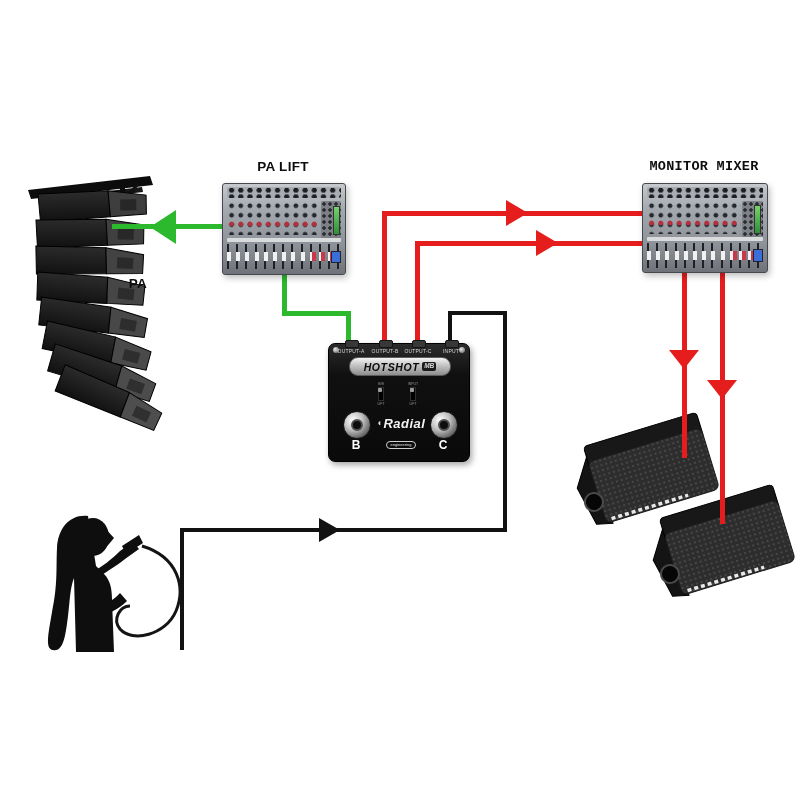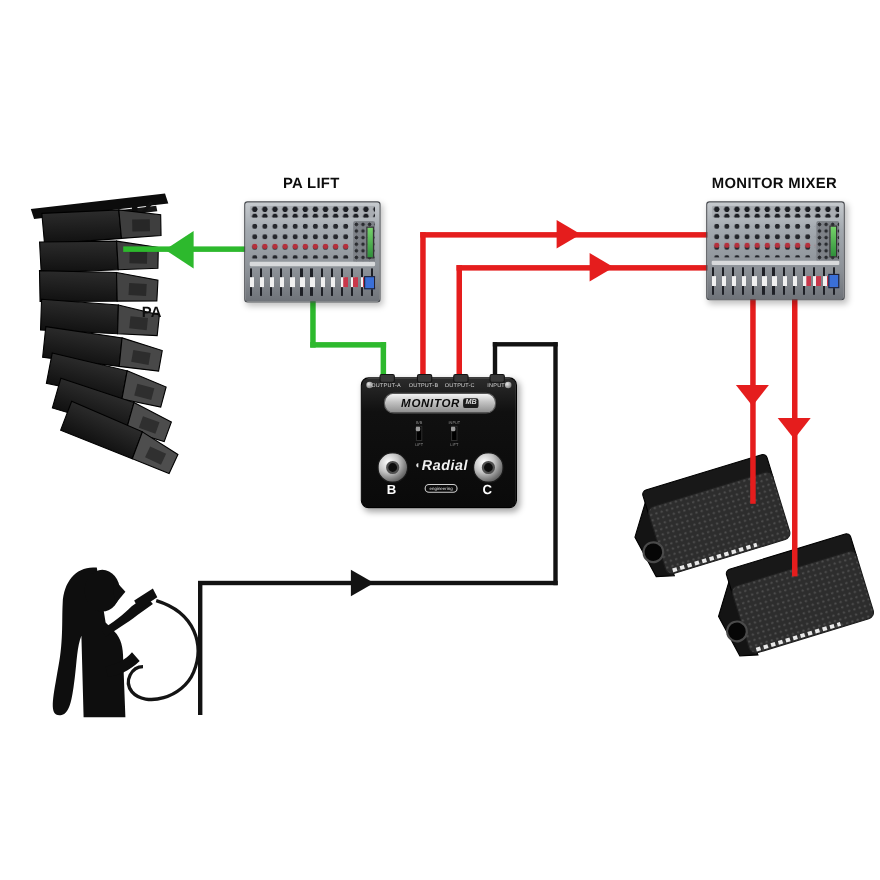--- a/index.html
+++ b/index.html
@@ -190,21 +190,21 @@
   <div class="arr down-red" style="left:707px;top:380px;"></div>
 
   <div class="ln black" style="left:180px;top:530px;width:4px;height:120px;"></div>
   <div class="ln black" style="left:180px;top:528px;width:327px;height:4px;"></div>
   <div class="arr right-black" style="left:319px;top:518px;"></div>
   <div class="ln black" style="left:503px;top:311px;width:4px;height:221px;"></div>
   <div class="ln black" style="left:448px;top:311px;width:59px;height:4px;"></div>
   <div class="ln black" style="left:448px;top:311px;width:4px;height:31px;"></div>
 
   <div class="title" style="left:222px;top:159px;width:122px;">PA LIFT</div>
-  <div class="title" style="left:634px;top:159px;width:140px;">MONITOR MIXER</div>
+  <div class="title" style="left:634px;top:159px;width:140px;font-family:Liberation Mono, monospace;">MONITOR MIXER</div>
   <div class="title" style="left:118px;top:276px;width:40px;">PA</div>
 
   <div class="mixer" style="left:222px;top:183px;width:122px;height:90px;">
     <div class="mx mx-jacks"></div>
     <div class="mx mx-ch"></div>
     <div class="mx mx-red"></div>
     <div class="mx mx-right"></div>
     <div class="mx mx-meter"></div>
     <div class="mx mx-strip"></div>
     <div class="mx mx-faders"></div>
@@ -233,21 +233,21 @@
     <div class="jacknub" style="left:116px;"></div>
     <div class="screwdot" style="left:4px;"></div>
     <div class="screwdot" style="left:130px;"></div>
 
     <div class="jlabel" style="left:22px;">OUTPUT-A</div>
     <div class="jlabel" style="left:56px;">OUTPUT-B</div>
     <div class="jlabel" style="left:89px;">OUTPUT-C</div>
     <div class="jlabel" style="left:122px;">INPUT</div>
 
     <div class="hs-band">
-      <span class="hs-name">MONITOR</span>
+      <span class="hs-name">HOTSHOT</span>
       <span class="hs-badge">MB</span>
     </div>
 
     <div class="tog" style="left:44px;">
       <span class="tlabel">B/B</span>
       <div class="slot"></div>
       <span class="tlabel">LIFT</span>
     </div>
     <div class="tog" style="left:76px;">
       <span class="tlabel">INPUT</span>

